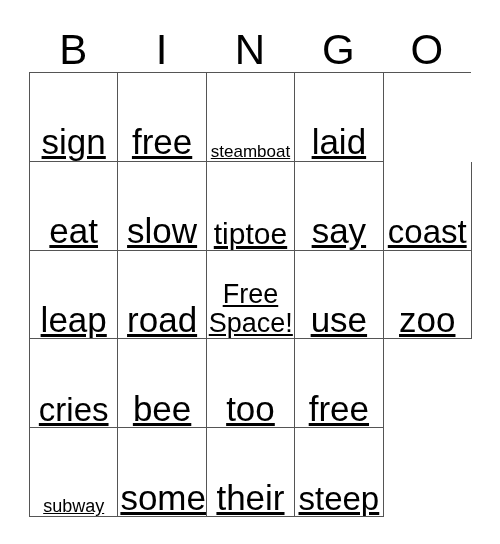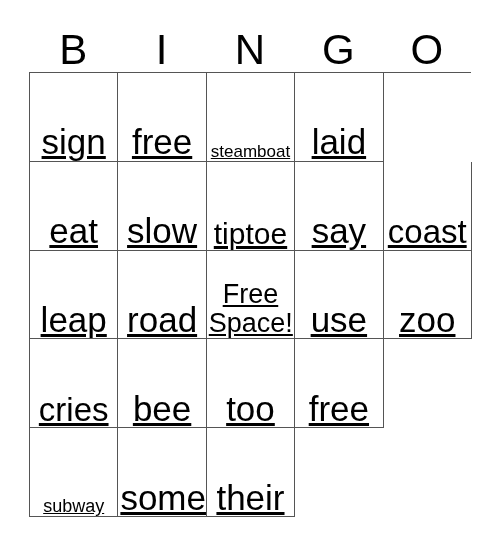--- a/index.html
+++ b/index.html
@@ -178,16 +178,19 @@
     <div class="grid-row">
       <div class="cell">
           <span class="cell-text s-sm">subway</span>
         </div>
       <div class="cell">
           <span class="cell-text s-xl">some</span>
         </div>
       <div class="cell">
           <span class="cell-text s-xl">their</span>
         </div>
+      <div class="cell">
+          <span class="cell-text s-lg">steep</span>
+        </div>
     </div>
 
   </div>
 </div>
 
 </body></html>

